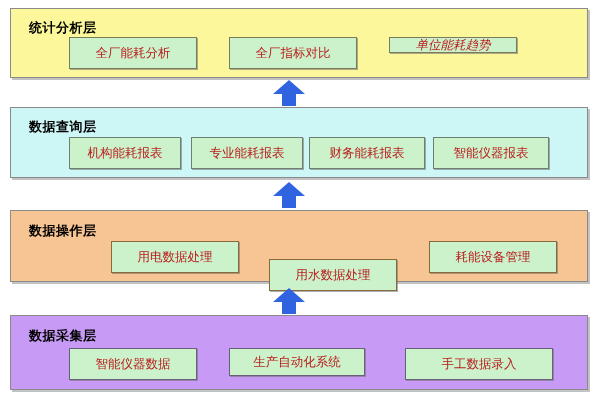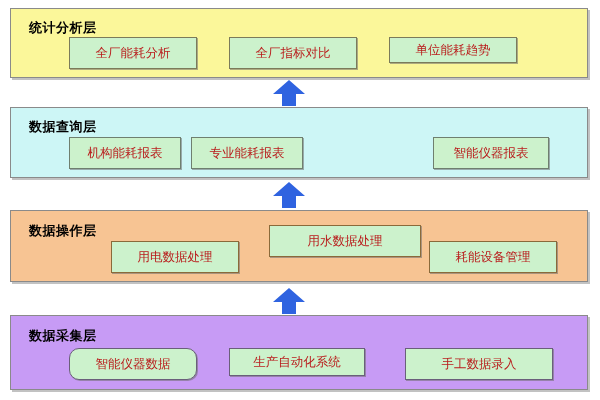--- a/index.html
+++ b/index.html
@@ -77,21 +77,21 @@
     <div class="layer-title" style="left:18px; top:12px;text-align:center;">统计分析层</div>
 
     <div class="node" style="left:58px; top:28px; width:128px; height:32px;">
       <span class="node-label">全厂能耗分析</span>
     </div>
 
     <div class="node" style="left:218px; top:28px; width:128px; height:32px;">
       <span class="node-label">全厂指标对比</span>
     </div>
 
-    <div class="node" style="left:378px; top:28px; width:128px; height:26px;">
+    <div class="node" style="left:378px; top:28px; width:128px; height:16px;font-style:italic;">
       <span class="node-label">单位能耗趋势</span>
     </div>
   </div>
 
   <div class="arrow" style="left:272px; top:80px; width:34px; height:26px;">
     <svg width="34" height="26" viewBox="0 0 34 26" aria-hidden="true">
       <polygon points="17,0 33,14 24,14 24,26 10,26 10,14 1,14" fill="#2f63e0"></polygon>
     </svg>
   </div>
 
@@ -99,58 +99,61 @@
     <div class="layer-title" style="left:18px; top:12px;">数据查询层</div>
 
     <div class="node" style="left:58px; top:29px; width:112px; height:32px;">
       <span class="node-label">机构能耗报表</span>
     </div>
 
     <div class="node" style="left:180px; top:29px; width:112px; height:32px;">
       <span class="node-label">专业能耗报表</span>
     </div>
 
+    <div class="node" style="left:298px; top:29px; width:116px; height:32px;">
+      <span class="node-label">财务能耗报表</span>
+    </div>
 
     <div class="node" style="left:422px; top:29px; width:116px; height:32px;">
       <span class="node-label">智能仪器报表</span>
     </div>
   </div>
 
   <div class="arrow" style="left:272px; top:182px; width:34px; height:26px;">
     <svg width="34" height="26" viewBox="0 0 34 26" aria-hidden="true">
       <polygon points="17,0 33,14 24,14 24,26 10,26 10,14 1,14" fill="#2f63e0"></polygon>
     </svg>
   </div>
 
   <div class="layer layer-ops" style="left:10px; top:210px; width:578px; height:72px; background:#f7c493;">
     <div class="layer-title" style="left:18px; top:13px;">数据操作层</div>
 
     <div class="node" style="left:100px; top:30px; width:128px; height:32px;">
       <span class="node-label">用电数据处理</span>
     </div>
 
-    <div class="node" style="left:258px; top:14px; width:152px; height:32px;">
+    <div class="node" style="left:258px; top:48px; width:128px; height:32px;">
       <span class="node-label">用水数据处理</span>
     </div>
 
     <div class="node" style="left:418px; top:30px; width:128px; height:32px;">
       <span class="node-label">耗能设备管理</span>
     </div>
   </div>
 
   <div class="arrow" style="left:272px; top:288px; width:34px; height:26px;">
     <svg width="34" height="26" viewBox="0 0 34 26" aria-hidden="true">
       <polygon points="17,0 33,14 24,14 24,26 10,26 10,14 1,14" fill="#2f63e0"></polygon>
     </svg>
   </div>
 
   <div class="layer layer-collect" style="left:10px; top:315px; width:578px; height:75px; background:#c79bf5;">
     <div class="layer-title" style="left:18px; top:13px;">数据采集层</div>
 
-    <div class="node" style="left:58px; top:32px; width:128px; height:32px;border-radius:10px;">
+    <div class="node" style="left:58px; top:32px; width:128px; height:32px;">
       <span class="node-label">智能仪器数据</span>
     </div>
 
     <div class="node" style="left:218px; top:32px; width:136px; height:28px;">
       <span class="node-label">生产自动化系统</span>
     </div>
 
     <div class="node" style="left:394px; top:32px; width:148px; height:32px;">
       <span class="node-label">手工数据录入</span>
     </div>

